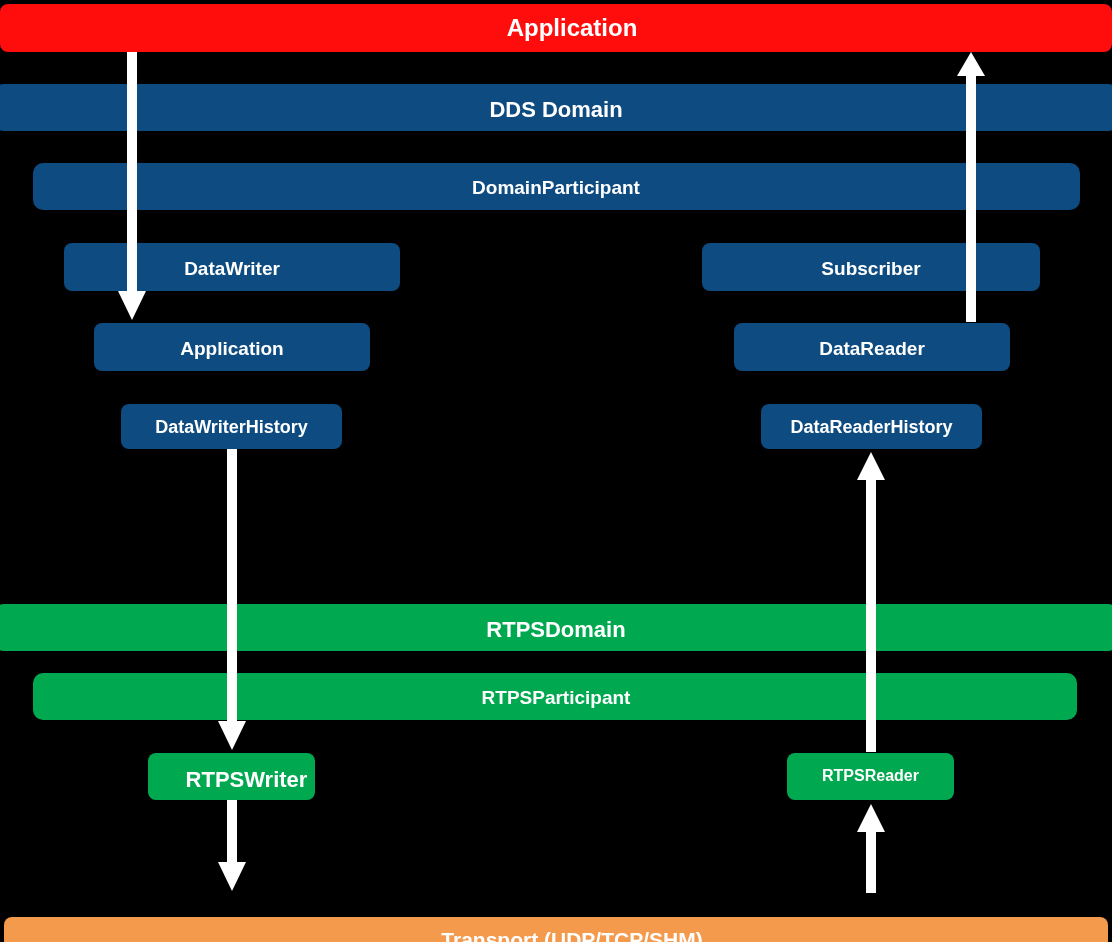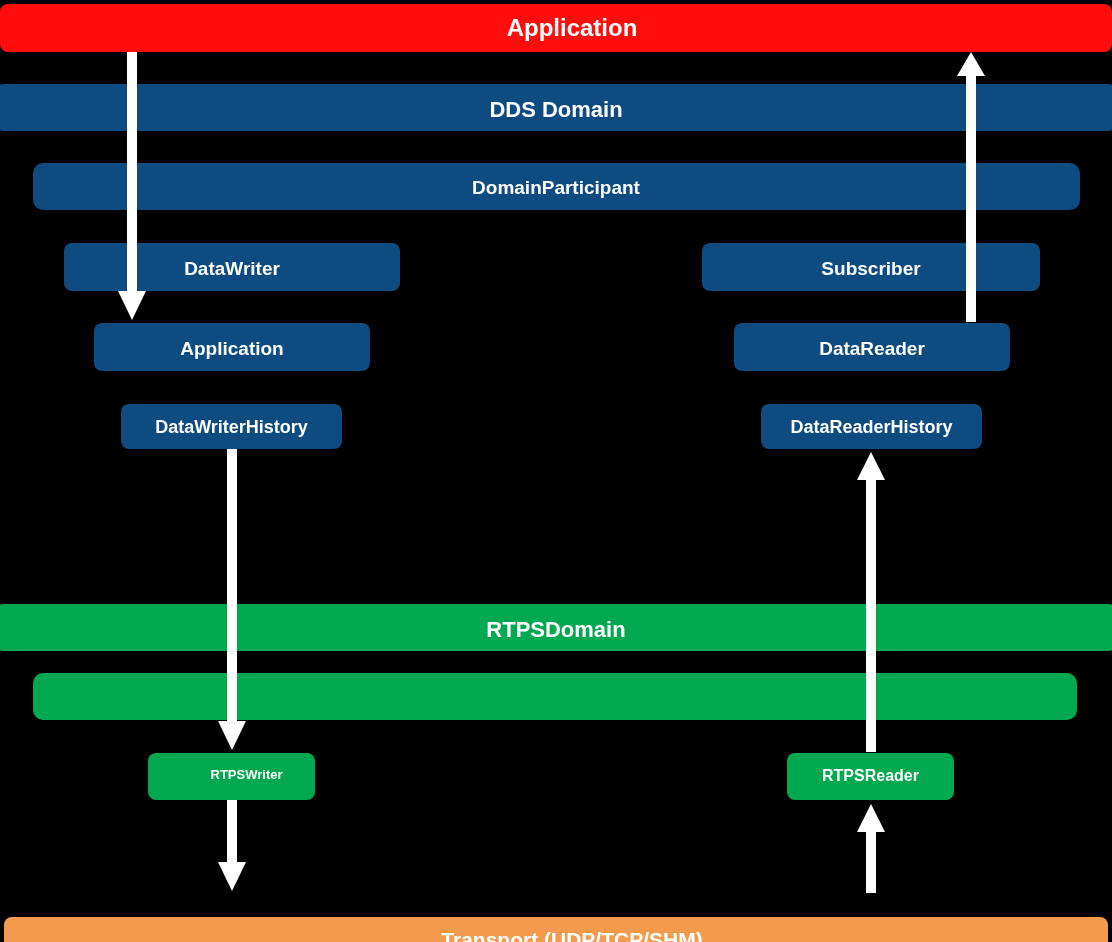--- a/index.html
+++ b/index.html
@@ -162,23 +162,24 @@
   <div class="box" id="datawriterhistory"></div>
   <div class="label" style="left:121px; right:auto; width:221px; top:417px; font-size:18px;">DataWriterHistory</div>
 
   <div class="box" id="datareaderhistory"></div>
   <div class="label" style="left:761px; right:auto; width:221px; top:417px; font-size:18px;">DataReaderHistory</div>
 
   <div class="box wide" id="rtps-domain"></div>
   <div class="label" style="top:617px; font-size:22px;">RTPSDomain</div>
 
   <div class="box wide" id="rtps-participant"></div>
+  <div class="label" style="top:687px; font-size:19px;">RTPSParticipant</div>
 
   <div class="box" id="rtpswriter"></div>
-  <div class="label" style="left:148px; right:auto; width:197px; top:767px; font-size:13px;">RTPSWriter</div>
+  <div class="label" style="left:148px; right:auto; width:197px; top:767px; font-size:22px;">RTPSWriter</div>
 
   <div class="box" id="rtpsreader"></div>
   <div class="label" style="left:787px; right:auto; width:167px; top:767px; font-size:16px;">RTPSReader</div>
 
   <div class="box" id="transport">Transport (UDP/TCP/SHM)</div>
 
   <svg id="arrows" viewBox="0 0 1112 942" width="1112" height="942">
 
     <g>
       <rect x="127" y="52" width="10" height="243" fill="#FFFFFF"></rect>

